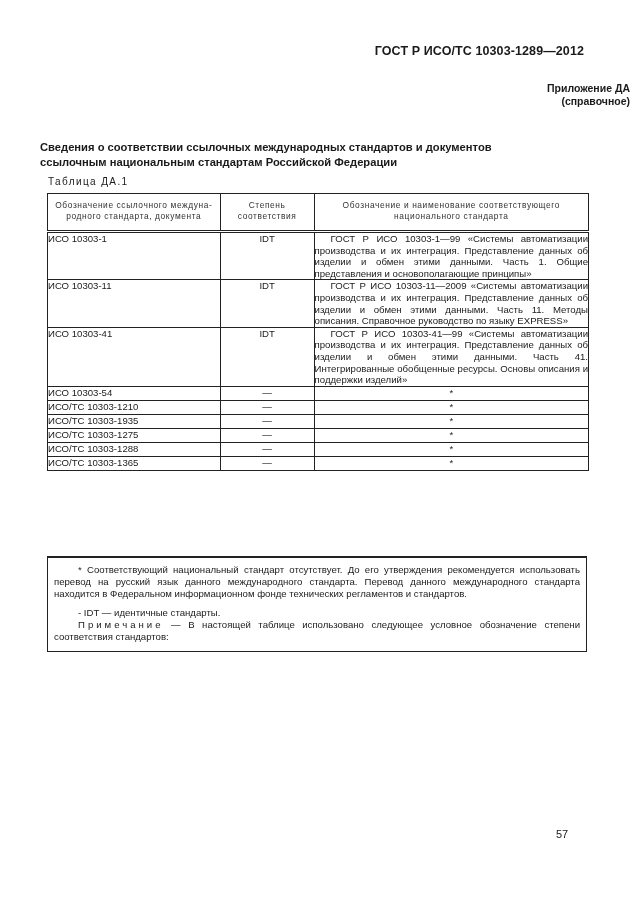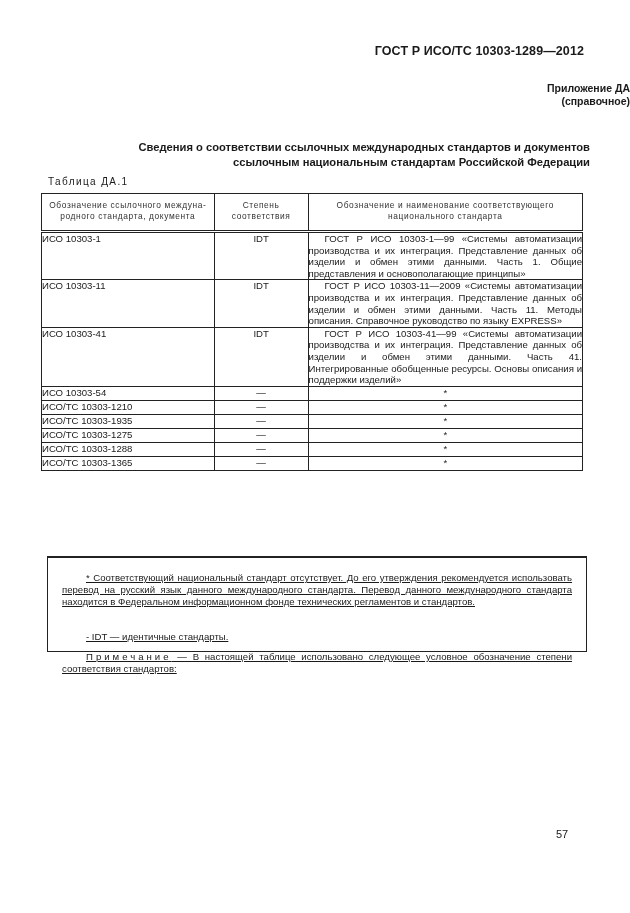--- a/index.html
+++ b/index.html
@@ -1,35 +1,35 @@
 <!DOCTYPE html>
 <html><head>
 <meta charset="utf-8">
 <style>
   html, body { margin: 0; padding: 0; background: #ffffff; }
   body { width: 630px; height: 913px; position: relative; overflow: hidden;
          font-family: "Liberation Sans", "DejaVu Sans", sans-serif; color: #1a1a1a; }
   .page-header { position: absolute; top: 44px; right: 46px; font-weight: bold; font-size: 12.5px; letter-spacing: 0.1px; }
   .appendix { position: absolute; top: 82px; left: 0; width: 630px; text-align: right; font-weight: bold; font-size: 10.5px; line-height: 13px; }
-  .title { position: absolute; top: 140px; left: 40px; width: 550px; text-align: right; font-weight: bold; font-size: 11.2px; line-height: 15px; }
+  .title { position: absolute; top: 140px; left: 40px; width: 550px; text-align: left; font-weight: bold; font-size: 11.2px; line-height: 15px; }
   .table-label { position: absolute; top: 176px; left: 48px; font-size: 10px; letter-spacing: 1.4px; }
-  table.main { position: absolute; top: 193px; left: 41px; width: 542px; border-collapse: collapse; font-size: 9.6px; }
+  table.main { position: absolute; top: 193px; left: 47px; width: 542px; border-collapse: collapse; font-size: 9.6px; }
   table.main td, table.main th { border: 1px solid #222; vertical-align: top; padding: 0; }
   table.main th { font-weight: normal; font-size: 8.4px; letter-spacing: 0.6px; color: #333; text-align: center; line-height: 11px; padding: 6px 6px 8px 6px; }
   table.main thead tr { border-bottom: 3px double #222; }
   table.main thead th { border-bottom: 3px double #222; }
   col.c1 { width: 173px; } col.c2 { width: 94px; } col.c3 { width: 275px; }
   td.code { padding: 3px 6px 2px 6px; line-height: 12px; }
   td.deg { text-align: center; padding: 3px 4px 2px 4px; line-height: 12px; }
   td.desc { padding: 3px 6px 3px 6px; line-height: 11.6px; text-align: justify; font-size: 9.6px; }
   td.desc .ind { display: inline-block; width: 16px; }
   td.star { text-align: center; padding: 3px 4px 2px 4px; line-height: 12px; }
   tr.short td { height: 13px; }
   .footnote-box { position: absolute; top: 556px; left: 47px; width: 540px; height: 96px; border: 1px solid #222; border-top: 2px solid #222; font-size: 9.6px; line-height: 12px; padding: 6px 6px 0 6px; box-sizing: border-box; text-align: justify; }
-  .footnote-box p { margin: 8px; text-decoration: underline; }
+  .footnote-box p { margin: 0; }
   .footnote-box .ind { display: inline-block; width: 24px; }
   .footnote-box .gap { height: 7px; }
   .spaced { letter-spacing: 3px; }
   .page-number { position: absolute; top: 828px; left: 556px; font-size: 11px; }
 </style>
 </head>
 <body>
 
 <div class="page-header">ГОСТ Р ИСО/ТС 10303-1289—2012</div>
 

